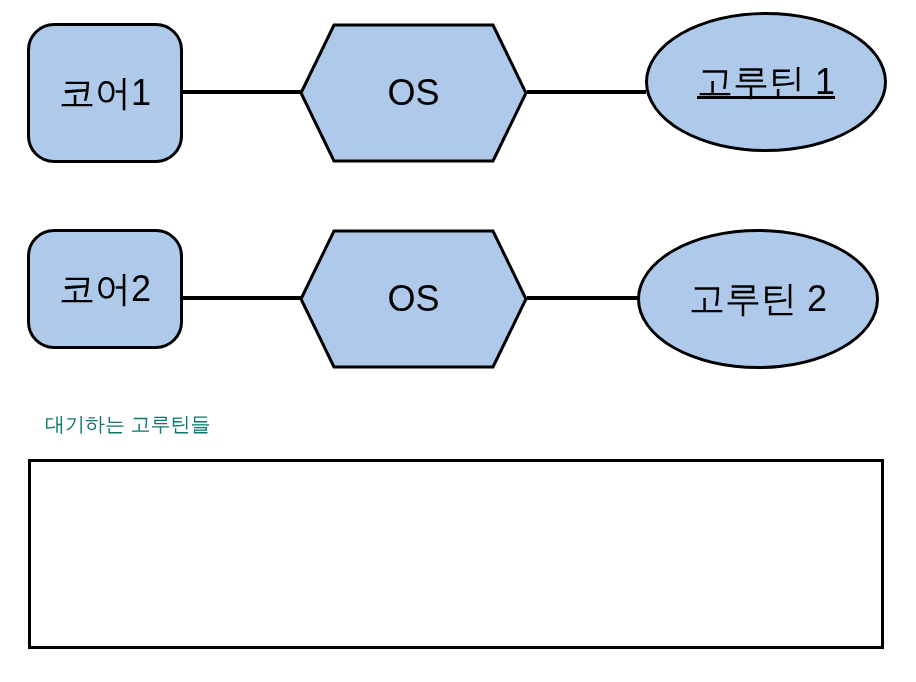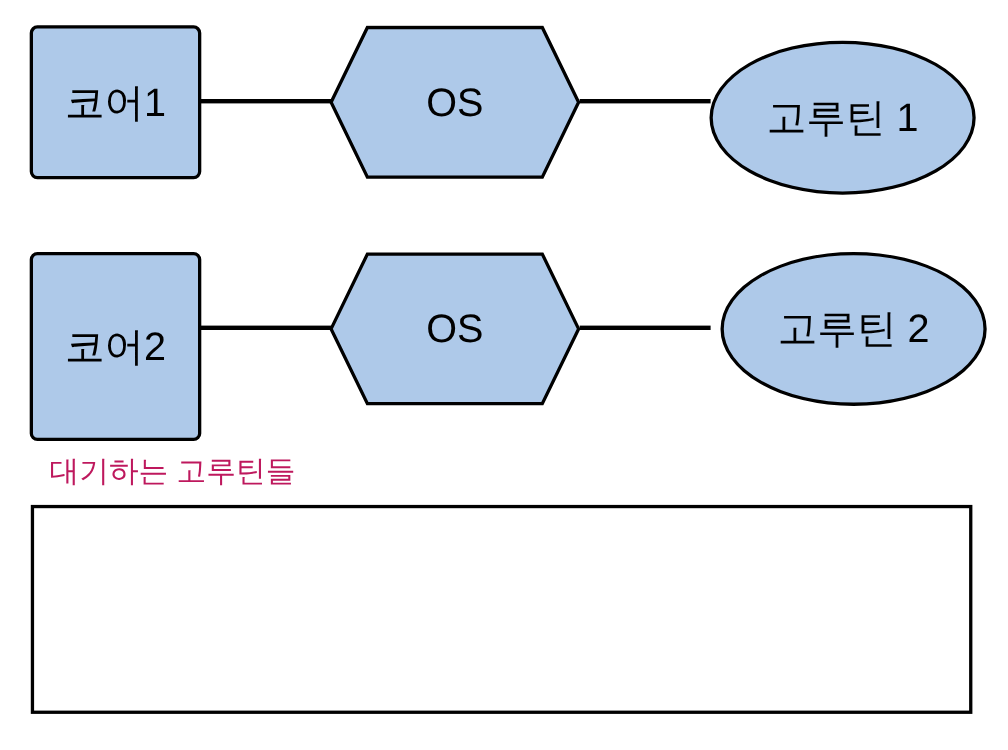--- a/index.html
+++ b/index.html
@@ -27,21 +27,21 @@
   }
   .shape-label {
     font-size: 36px;
     line-height: 1.22;
     color: #000;
     white-space: nowrap;
   }
   .core-box {
     background: var(--shape-fill);
     border: 3px solid var(--shape-stroke);
-    border-radius: 7px;
+    border-radius: 27px;
   }
   .goroutine-ellipse {
     background: var(--shape-fill);
     border: 3px solid var(--shape-stroke);
     border-radius: 50%;
   }
   .connector {
     position: absolute;
     height: 4px;
     background: var(--shape-stroke);
@@ -52,23 +52,23 @@
     position: absolute;
     inset: 0;
     display: flex;
     flex-direction: column;
     align-items: center;
     justify-content: center;
     text-align: left;
   }
   .section-label {
     position: absolute;
-    font-size: 27px;
+    font-size: 20px;
     line-height: 1.2;
-    color: #be185d;
+    color: #0f766e;
     white-space: nowrap;
   }
   .waiting-box {
     position: absolute;
     background: var(--bg);
     border: 3px solid var(--shape-stroke);
   }
   
   .row1-y { top: 23px; }
   .row2-y { top: 229px; }
@@ -88,42 +88,42 @@
     <svg width="229" height="140" viewBox="0 0 229 140">
       <polygon points="2,70 35,2 194,2 227,70 194,138 35,138" style="fill:var(--shape-fill); stroke:var(--shape-stroke); stroke-width:3;"></polygon>
     </svg>
     <div class="hex-text">
       <span class="shape-label">OS</span>
     </div>
   </div>
 
   <div class="connector" style="left:527px; top:90px; width:119px;"></div>
 
-  <div class="shape goroutine-ellipse" style="left:645px; top:37px; width:242px; height:140px;">
+  <div class="shape goroutine-ellipse" style="left:645px; top:12px; width:242px; height:140px;text-decoration:underline;">
     <span class="shape-label">고루틴 1</span>
   </div>
 
-  <div class="shape core-box row2-y" style="left:27px; width:156px; height:172px;">
+  <div class="shape core-box row2-y" style="left:27px; width:156px; height:120px;">
     <span class="shape-label">코어2</span>
   </div>
 
   <div class="connector" style="left:182px; top:296px; width:119px;"></div>
 
   <div class="hex-wrap row2-y" style="left:299px; width:229px; height:140px;">
     <svg width="229" height="140" viewBox="0 0 229 140">
       <polygon points="2,70 35,2 194,2 227,70 194,138 35,138" style="fill:var(--shape-fill); stroke:var(--shape-stroke); stroke-width:3;"></polygon>
     </svg>
     <div class="hex-text">
       <span class="shape-label">OS</span>
     </div>
   </div>
 
   <div class="connector" style="left:527px; top:296px; width:119px;"></div>
 
-  <div class="shape goroutine-ellipse row2-y" style="left:655px; width:242px; height:140px;justify-content:center;">
+  <div class="shape goroutine-ellipse row2-y" style="left:637px; width:242px; height:140px;justify-content:center;">
     <span class="shape-label">고루틴 2</span>
   </div>
 
   <div class="section-label" style="left:45px; top:412px;">대기하는 고루틴들</div>
 
   <div class="waiting-box" style="left:28px; top:459px; width:856px; height:190px;"></div>
 
 
 </div>
 

